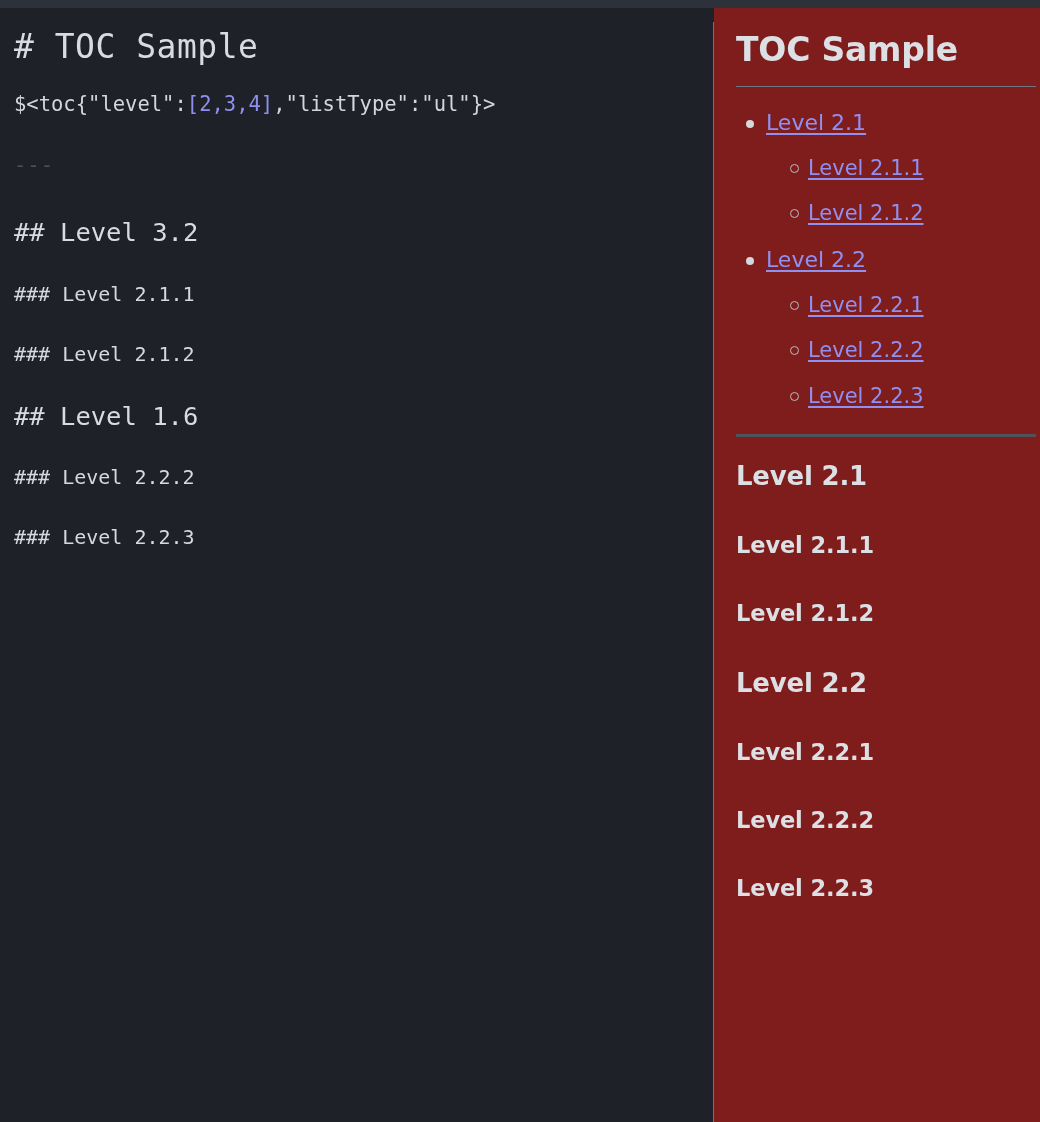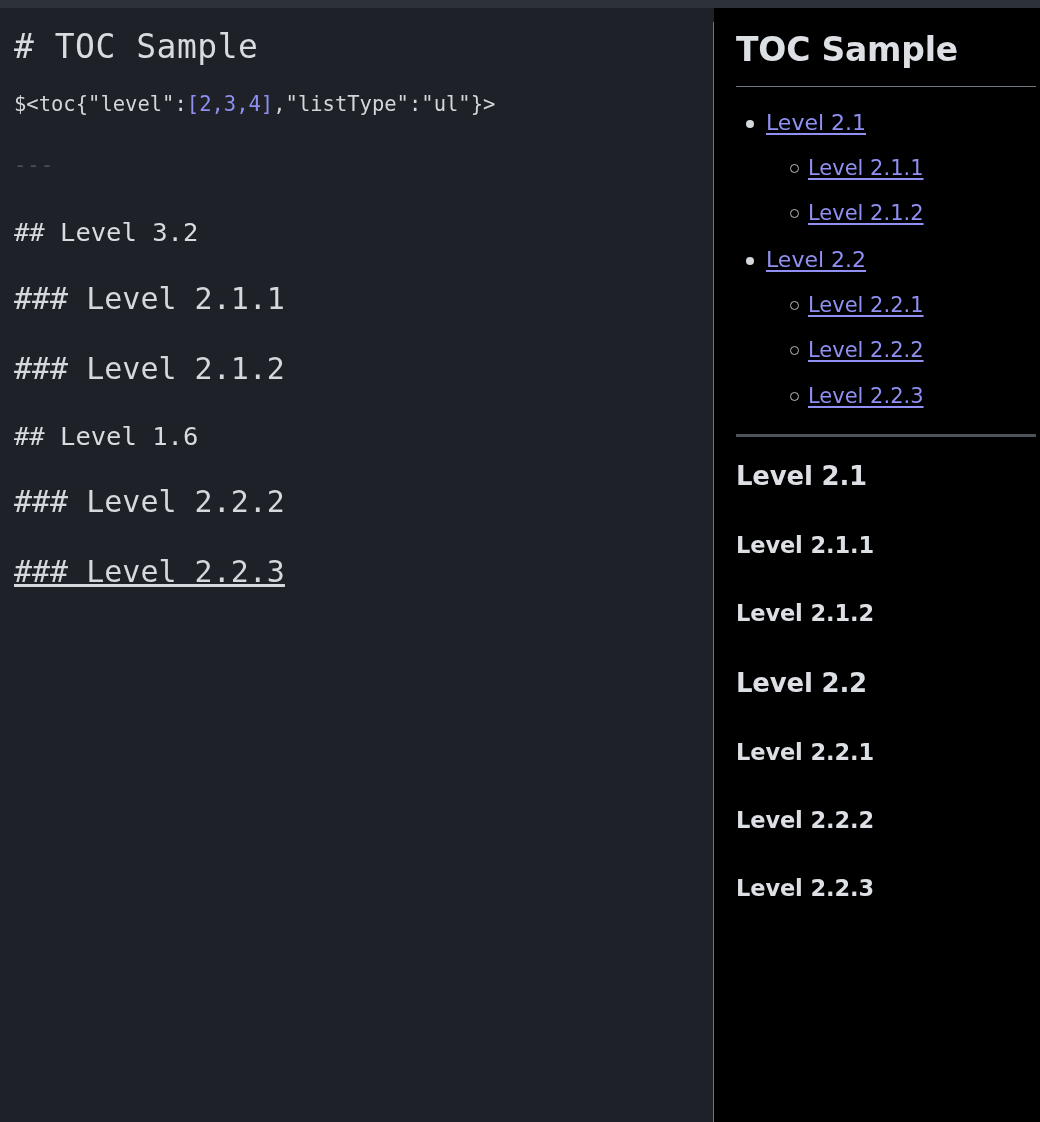--- a/index.html
+++ b/index.html
@@ -69,42 +69,42 @@
     color: #4b5058;
     margin-bottom: 45px;
     letter-spacing: 1px;
   }
   .ed-h2 {
     font-size: 25.5px;
     margin-bottom: 38px;
     color: #d8dce0;
   }
   .ed-h3 {
-    font-size: 30px;
+    font-size: 20px;
     margin-bottom: 40px;
     color: #d5d9dd;
   }
-  .ed-h3.last { margin-bottom: 12px; text-decoration: underline; }
+  .ed-h3.last { margin-bottom: 12px; }
 
   .tok-punct { color: #8f8ff0; margin-top: 22px; }
 
   
   .divider {
     width: 1px;
     background: #6f757d;
     margin-top: 14px;
     margin-bottom: 0;
     flex: 0 0 1px;
   }
 
   
   .preview-pane {
     flex: 1;
     height: 100%;
-    background: #000000;
+    background: #7f1d1d;
     overflow: hidden;
     padding: 22px 4px 0 22px;
     position: relative;
   }
 
   .pv-h1 {
     font-family: "DejaVu Sans", sans-serif;
     font-size: 33px;
     font-weight: bold;
     color: #dcdfe3;

